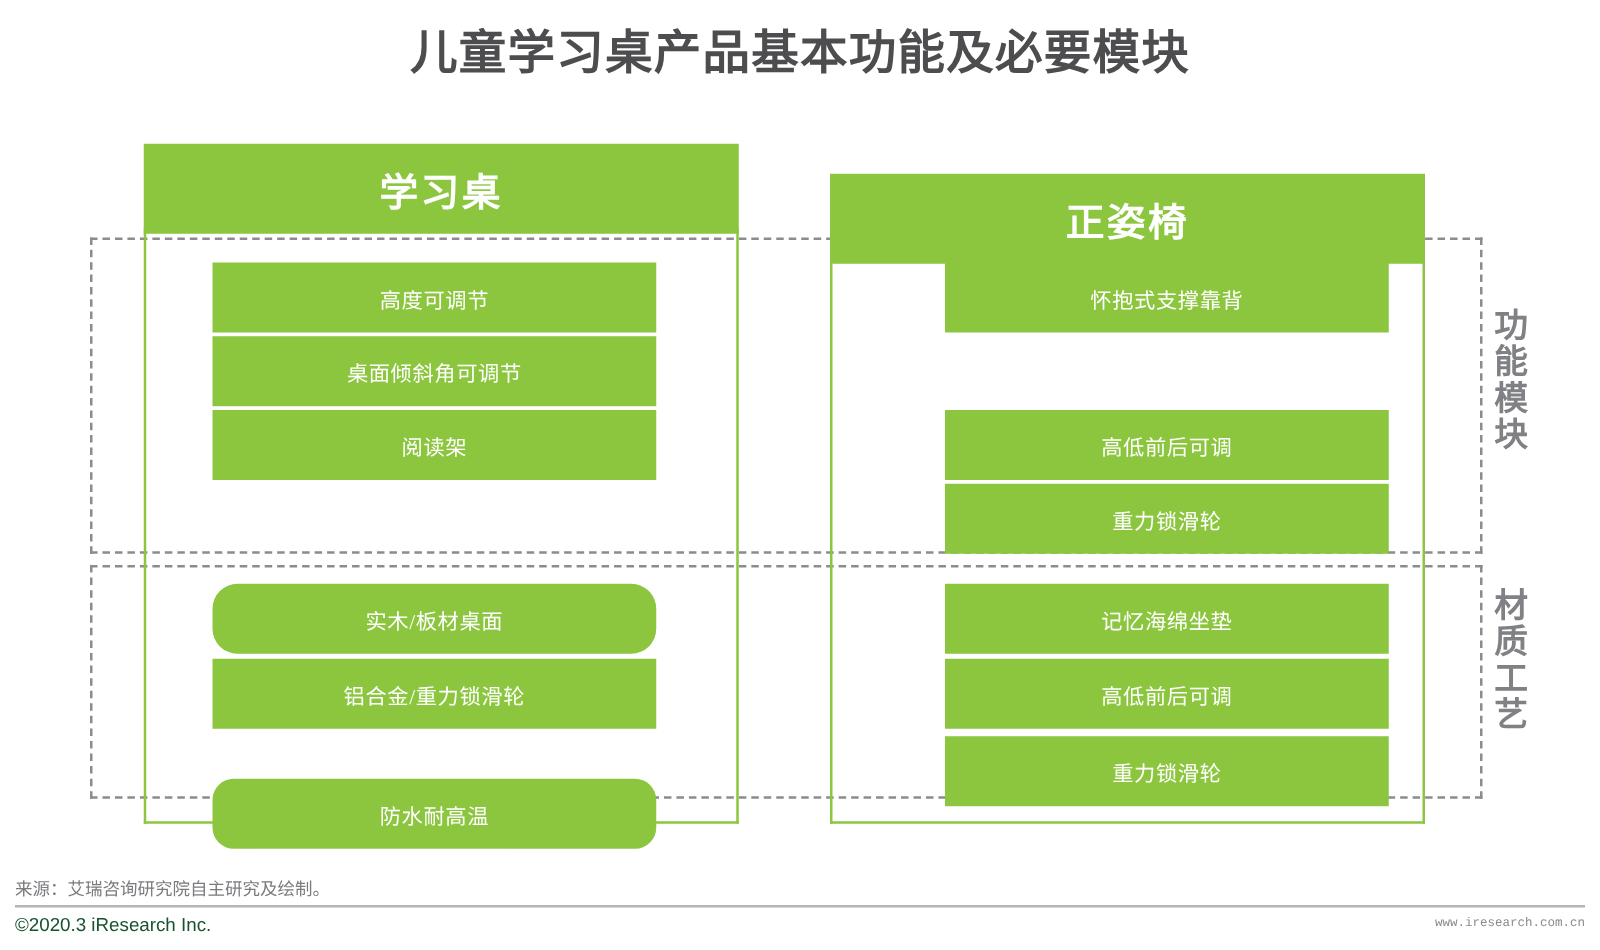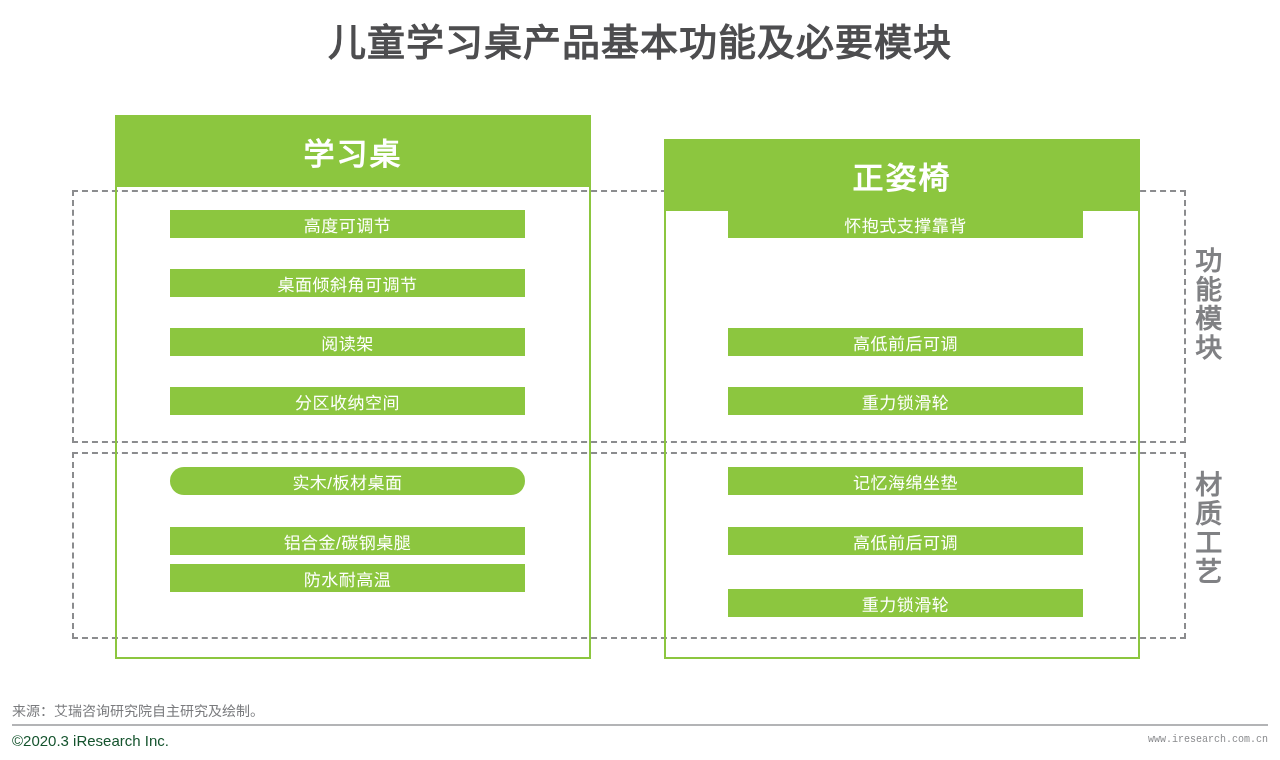--- a/index.html
+++ b/index.html
@@ -92,25 +92,26 @@
   .chip {
     position: absolute;
     box-sizing: border-box;
     background: #8cc63f;
     color: #ffffff;
     font-size: 17px;
     letter-spacing: 0.5px;
     display: flex;
     align-items: center;
     justify-content: center;
-    height: 28px;
+    height: 56px;
     width: 355px;
+    font-family: Liberation Serif, serif;
   }
   .chip.col-left  { left: 170px; }
-  .chip.col-right { left: 728px; }
+  .chip.col-right { left: 756px; }
 
   
   .vlabel {
     position: absolute;
     writing-mode: vertical-rl;
     text-orientation: upright;
     font-size: 27px;
     font-weight: bold;
     color: #808184;
     letter-spacing: 2px;
@@ -175,25 +176,24 @@
 
   <div class="column left"></div>
   <div class="column right"></div>
 
   <div class="col-header left">学习桌</div>
   <div class="col-header right">正姿椅</div>
 
   <div class="chip col-left" style="top:210px;">高度可调节</div>
   <div class="chip col-left" style="top:269px;">桌面倾斜角可调节</div>
   <div class="chip col-left" style="top:328px;">阅读架</div>
-  <div class="chip col-left" style="top:387px;">分区收纳空间</div>
 
   <div class="chip col-left" style="top:467px;border-radius:20px;">实木/板材桌面</div>
-  <div class="chip col-left" style="top:527px;">铝合金/碳钢桌腿</div>
-  <div class="chip col-left" style="top:564px;">防水耐高温</div>
+  <div class="chip col-left" style="top:527px;">铝合金/重力锁滑轮</div>
+  <div class="chip col-left" style="top:623px;border-radius:17px;">防水耐高温</div>
 
   <div class="chip col-right" style="top:210px;">怀抱式支撑靠背</div>
   <div class="chip col-right" style="top:328px;">高低前后可调</div>
   <div class="chip col-right" style="top:387px;">重力锁滑轮</div>
 
   <div class="chip col-right" style="top:467px;">记忆海绵坐垫</div>
   <div class="chip col-right" style="top:527px;">高低前后可调</div>
   <div class="chip col-right" style="top:589px;">重力锁滑轮</div>
 
   <div class="vlabel functions">功能模块</div>

